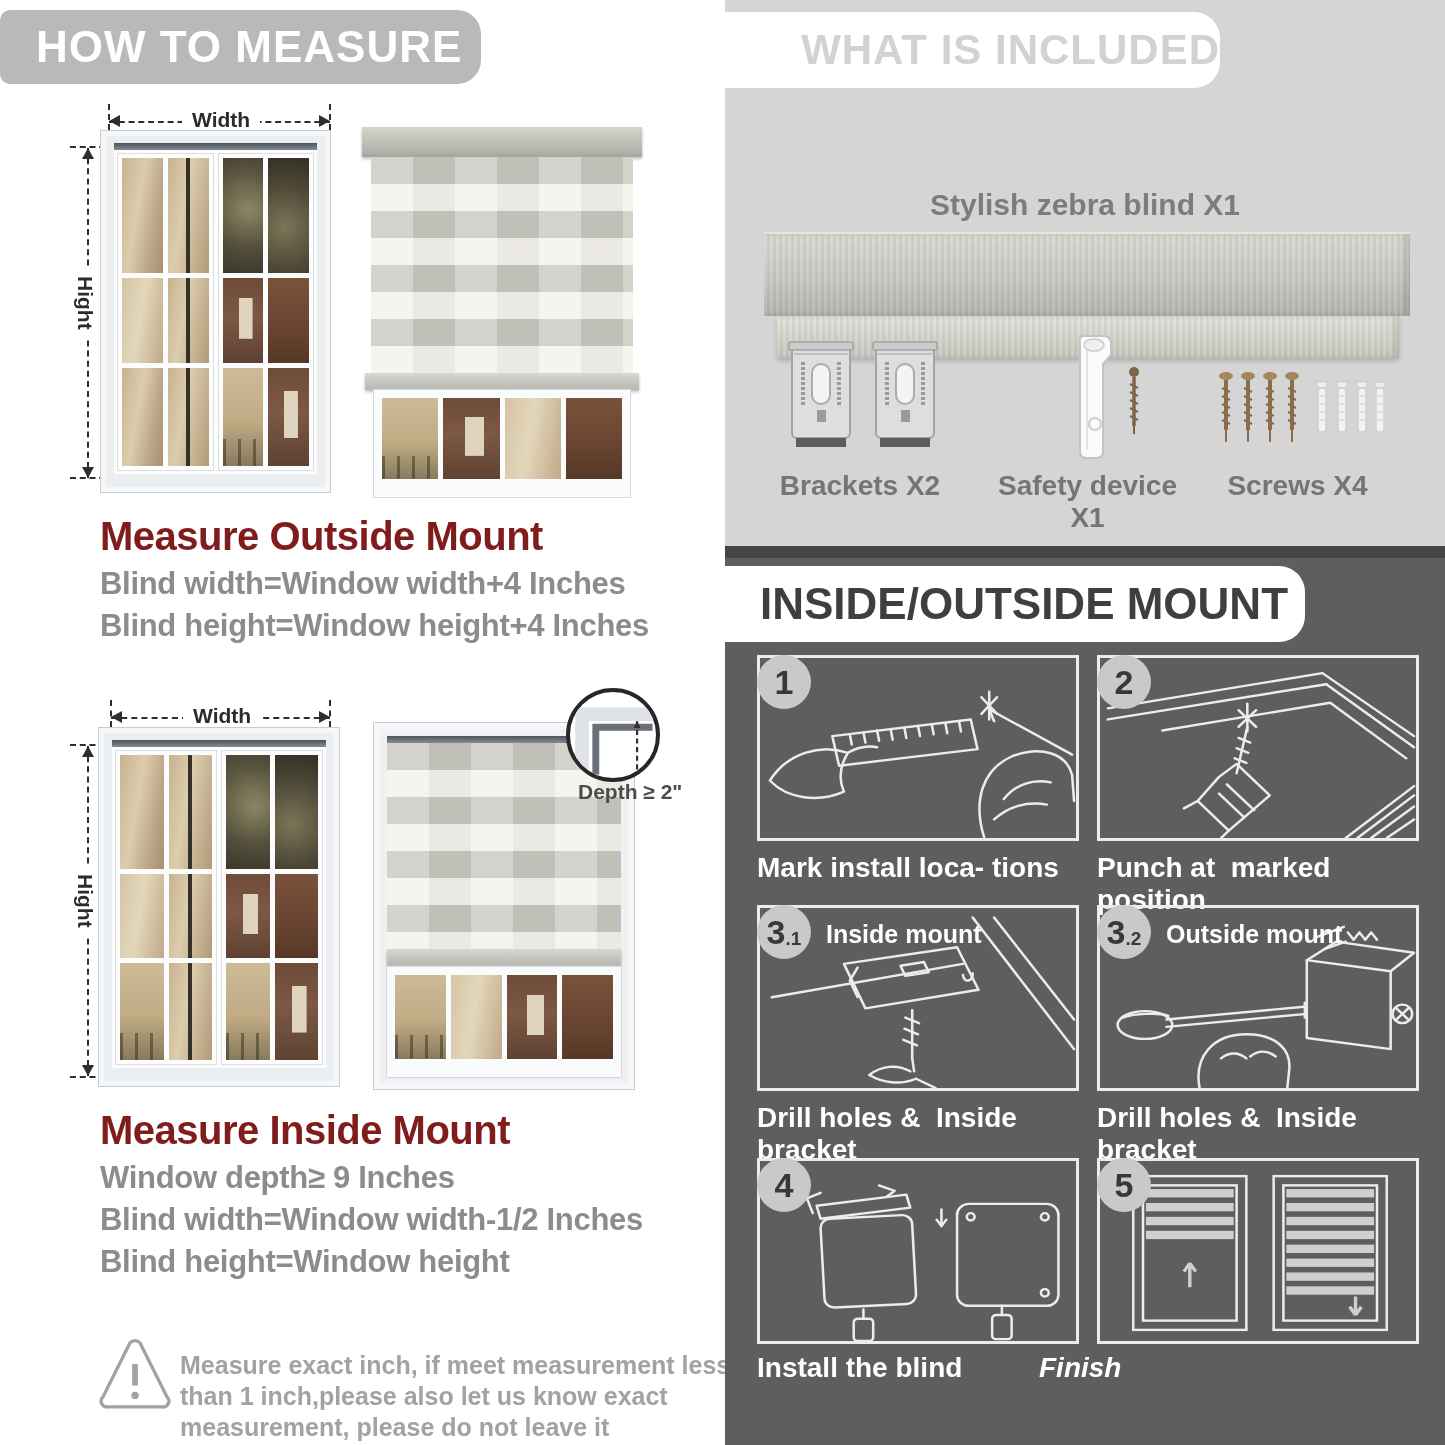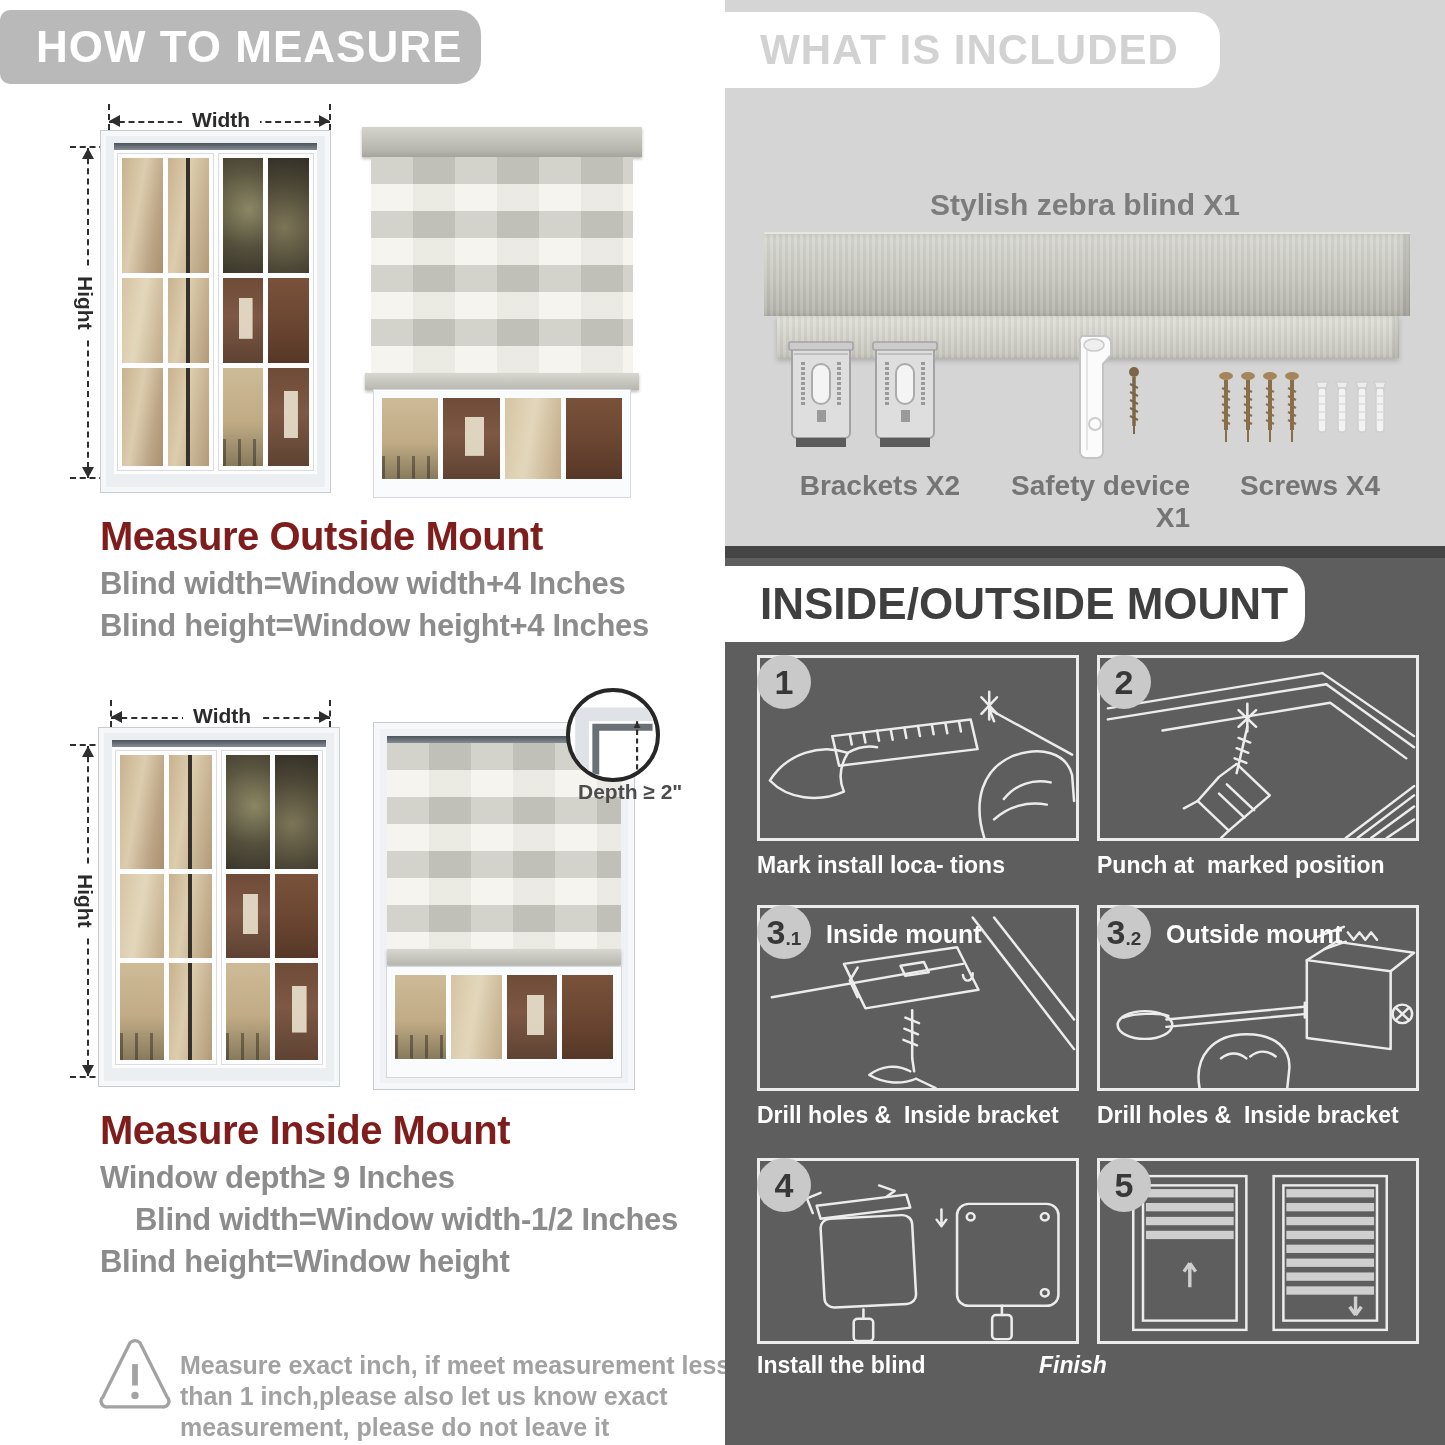--- a/index.html
+++ b/index.html
@@ -6,21 +6,21 @@
   body { background:#ffffff; font-family:"Liberation Sans","DejaVu Sans",sans-serif; }
   .page { position:relative; width:1445px; height:1445px; background:#fff; overflow:hidden; }
   .abs { position:absolute; }
 
   
   .hdr-left { left:0; top:10px; width:481px; height:74px; background:#b9b9b9;
     border-radius:10px 24px 24px 10px; color:#fff; font-size:44px; font-weight:bold;
     line-height:74px; padding-left:36px; letter-spacing:1px; }
   .hdr-included { left:700px; top:12px; width:520px; height:76px; background:#fff;
     border-radius:26px; color:#d2d2d2; font-size:42px; font-weight:bold;
-    line-height:76px; padding-left:60px; letter-spacing:1px; }
+    line-height:76px; padding-left:60px; letter-spacing:1px;text-align:right; }
   .hdr-mount { left:700px; top:566px; width:605px; height:76px; background:#fff;
     border-radius:26px; color:#3f3f3f; font-size:44px; font-weight:bold;
     line-height:76px; padding-left:60px; }
 
   
   .title { color:#7f1d1d; font-size:40px; font-weight:bold; letter-spacing:-0.5px; }
   .bodyline { color:#8c8c8c; font-size:31px; font-weight:bold; letter-spacing:-0.3px; }
   .warn-line { color:#a2a2a2; font-size:25px; font-weight:bold; line-height:31px;margin-top:20px; }
 
   
@@ -71,38 +71,38 @@
 
   
   .detail-circle { border:4px solid #272727; border-radius:50%; background:#fff; overflow:hidden; }
   .depth-label { color:#4c4c4c; font-size:21px; font-weight:bold; white-space:nowrap; }
 
   
   .panel-light { background:#d5d5d5; }
   .panel-dark { background:#5e5e5e; }
   .strip-dark { background:#454545; }
   .blind-label { color:#7c7c7c; font-size:30px; font-weight:bold; text-align:center; }
-  .item-label { color:#757575; font-size:28px; font-weight:bold; text-align:right; }
+  .item-label { color:#757575; font-size:28px; font-weight:bold; text-align:center; }
   .rail-tier1 { background:
     repeating-linear-gradient(90deg,rgba(255,255,255,.10) 0 3px,rgba(0,0,0,.03) 3px 6px),
     linear-gradient(180deg,#d8d8d1 0%,#c6c6bf 55%,#b2b2aa 100%);
     border-top:2px solid #e6e6e0; box-shadow:inset -6px 0 6px rgba(0,0,0,.12); }
   .rail-tier2 { background:
     repeating-linear-gradient(90deg,rgba(255,255,255,.10) 0 3px,rgba(0,0,0,.03) 3px 6px),
     linear-gradient(180deg,#e0e0d9,#c4c4bc);
     box-shadow:0 3px 5px rgba(0,0,0,.18), inset -5px 0 5px rgba(0,0,0,.10); }
 
   
   .step-box { width:322px; height:186px; border:3px solid #ececec; background:transparent; }
   .badge { position:absolute; left:-3px; top:-3px; width:54px; height:54px; border-radius:50%;
     background:#c9c9c9; color:#383838; display:flex; align-items:center; justify-content:center;
     font-weight:bold; font-size:34px; }
   .badge .sub { font-size:19px; align-self:flex-end; margin-bottom:9px; }
   .step-label { position:absolute; left:66px; top:12px; color:#fff; font-size:25px; font-weight:bold; }
-  .caption { color:#fff; font-size:23px; font-weight:bold; white-space:pre-wrap; }
+  .caption { color:#fff; font-size:28px; font-weight:bold; white-space:pre-wrap; }
   .step-art { position:absolute; left:4px; top:4px; width:312px; height:176px; }
 </style>
 </head>
 <body>
 
 <div class="page">
 
   <div class="abs hdr-left">HOW TO MEASURE</div>
 
   <div class="abs guide-v" style="left:108px;top:104px;height:46px;"></div>
@@ -210,21 +210,21 @@
       <path d="M14 96 L14 26 L96 26" stroke="#dfe3e8" stroke-width="16" fill="none"></path>
       <path d="M30 96 L30 41 L96 41" stroke="#6a7076" stroke-width="8" fill="none"></path>
       <path d="M78 34 V 96" stroke="#2e2e2e" stroke-width="2.5" stroke-dasharray="6 4" fill="none"></path>
       <path d="M78 34 l-4 8 h8 z" fill="#2e2e2e"></path>
     </svg>
   </div>
   <div class="abs depth-label" style="left:578px;top:780px;">Depth ≥ 2"</div>
 
   <div class="abs title" style="left:100px;top:1108px;">Measure Inside Mount</div>
   <div class="abs bodyline" style="left:100px;top:1160px;">Window depth≥ 9 Inches</div>
-  <div class="abs bodyline" style="left:100px;top:1202px;margin-left:35px;">Blind width=Window width-1/2 Inches</div>
+  <div class="abs bodyline" style="left:100px;top:1202px;">Blind width=Window width-1/2 Inches</div>
   <div class="abs bodyline" style="left:100px;top:1244px;">Blind height=Window height</div>
 
   <svg class="abs" style="left:98px;top:1330px;" width="74" height="88" viewBox="0 0 90 96">
     <path d="M39 10 a8 8 0 0 1 12 0 L 84 76 a7 7 0 0 1 -6 12 L 12 88 a7 7 0 0 1 -6 -12 Z" fill="none" stroke="#a2a2a2" stroke-width="4"></path>
     <path d="M45 36 v26" stroke="#a2a2a2" stroke-width="7"></path>
     <circle cx="45" cy="74" r="4.5" fill="#a2a2a2"></circle>
   </svg>
   <div class="abs warn-line" style="left:180px;top:1330px;">Measure exact inch, if meet measurement less</div>
   <div class="abs warn-line" style="left:180px;top:1361px;">than 1 inch,please also let us know exact</div>
   <div class="abs warn-line" style="left:180px;top:1392px;">measurement, please do not leave it</div>

